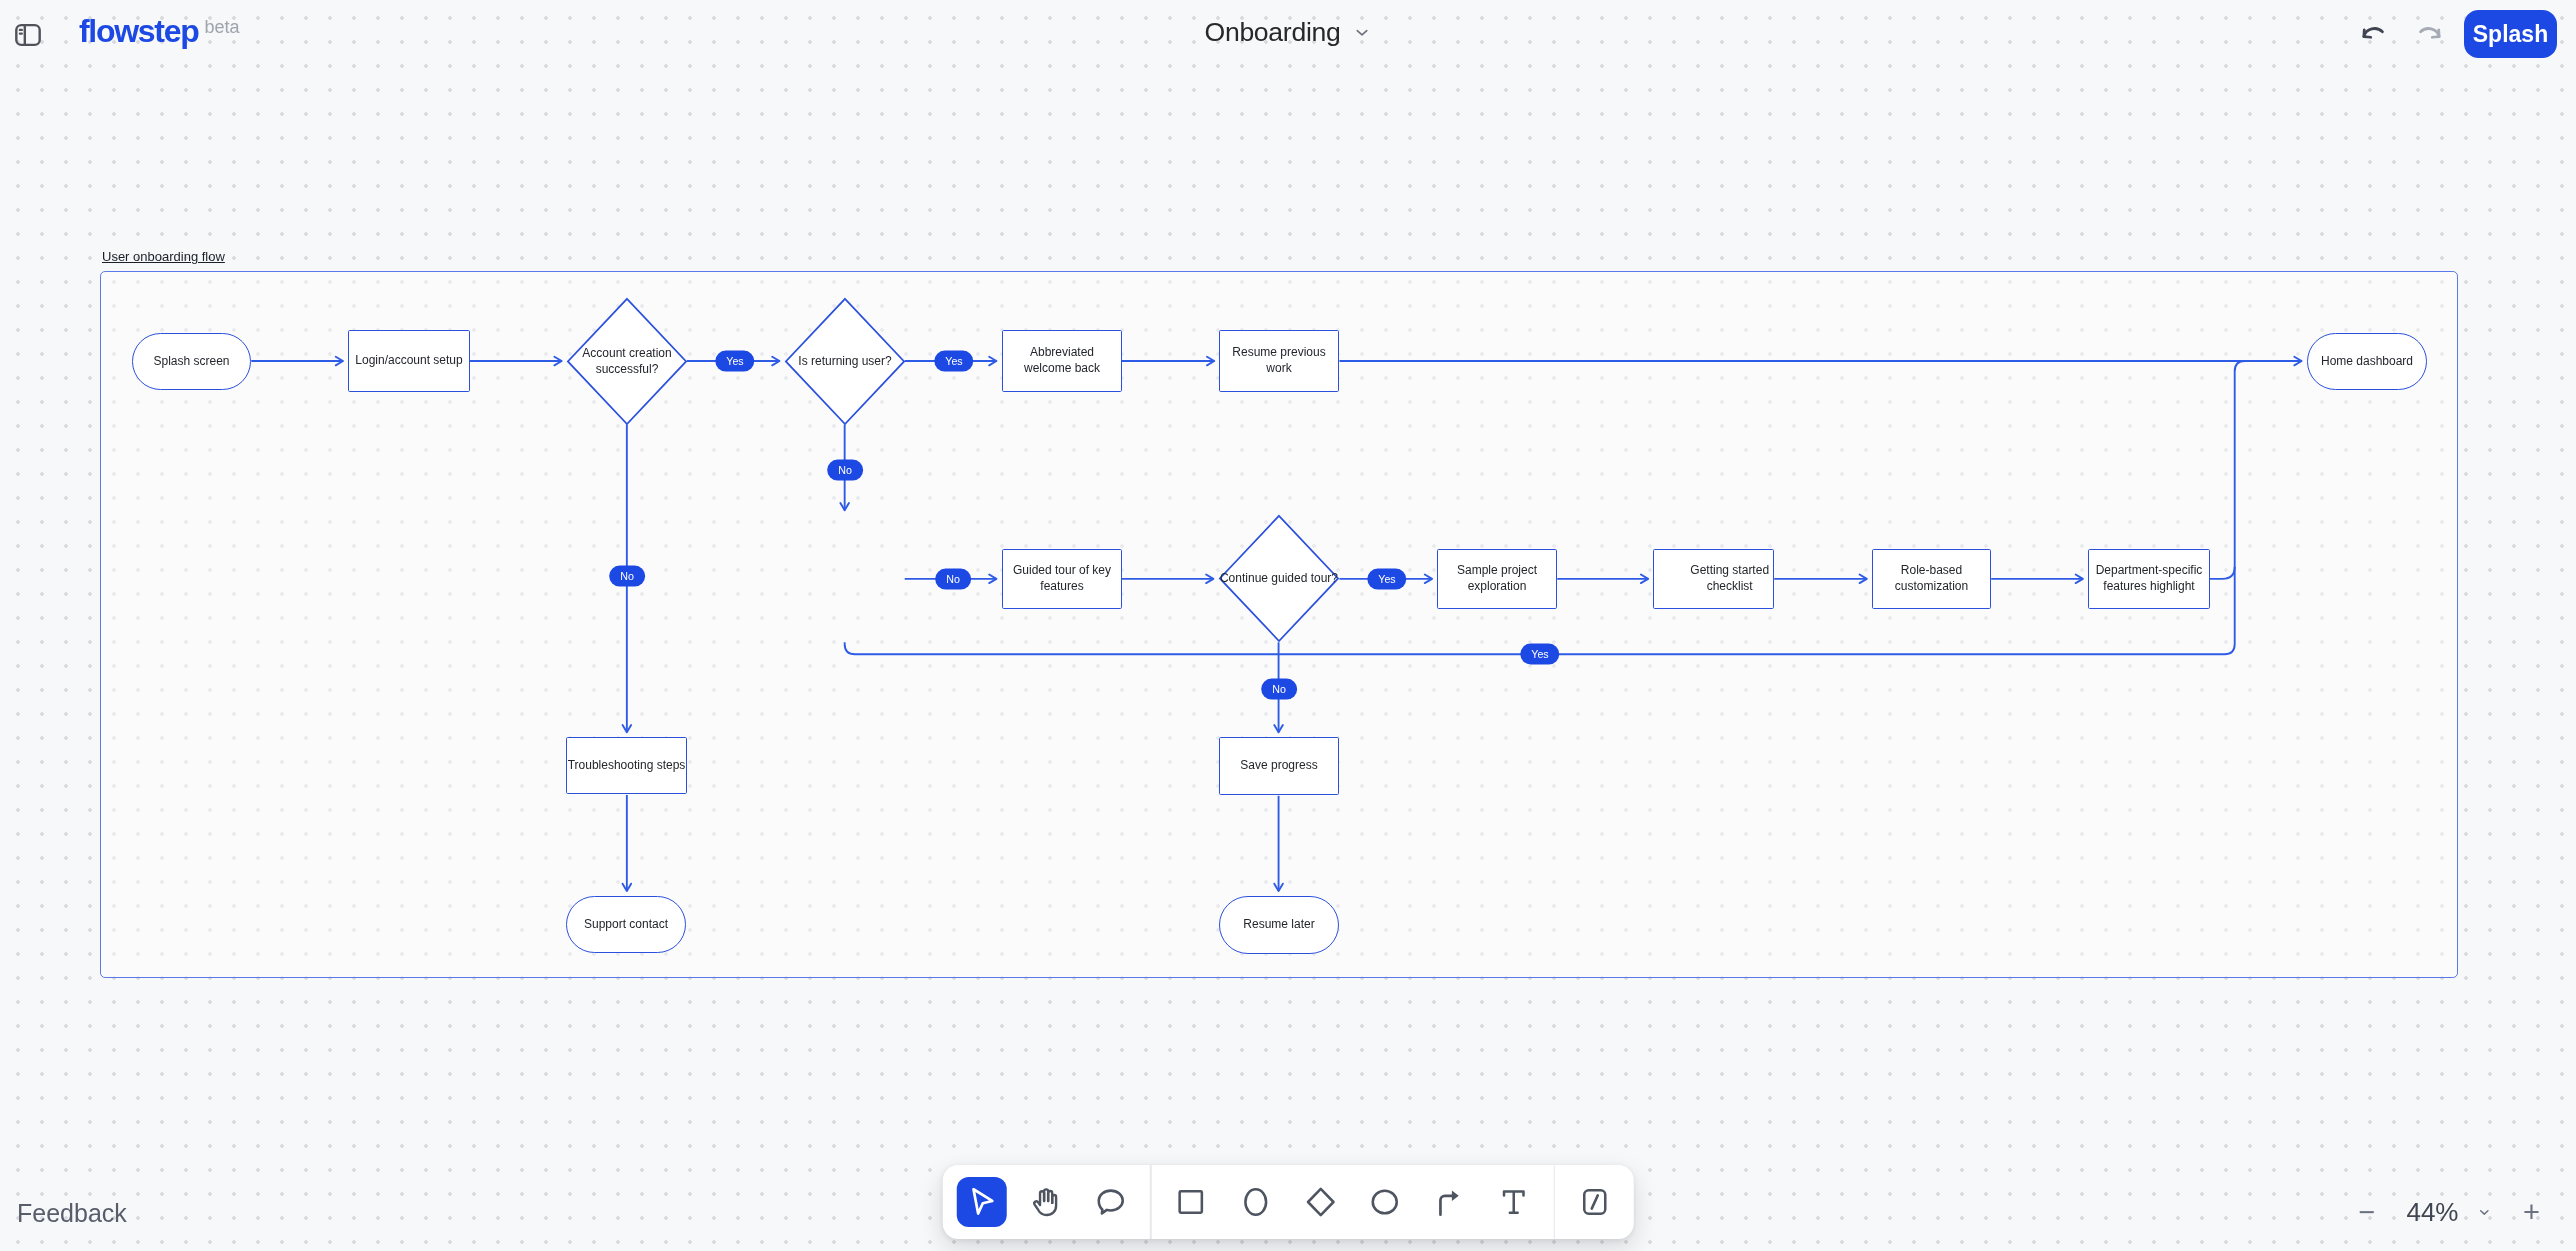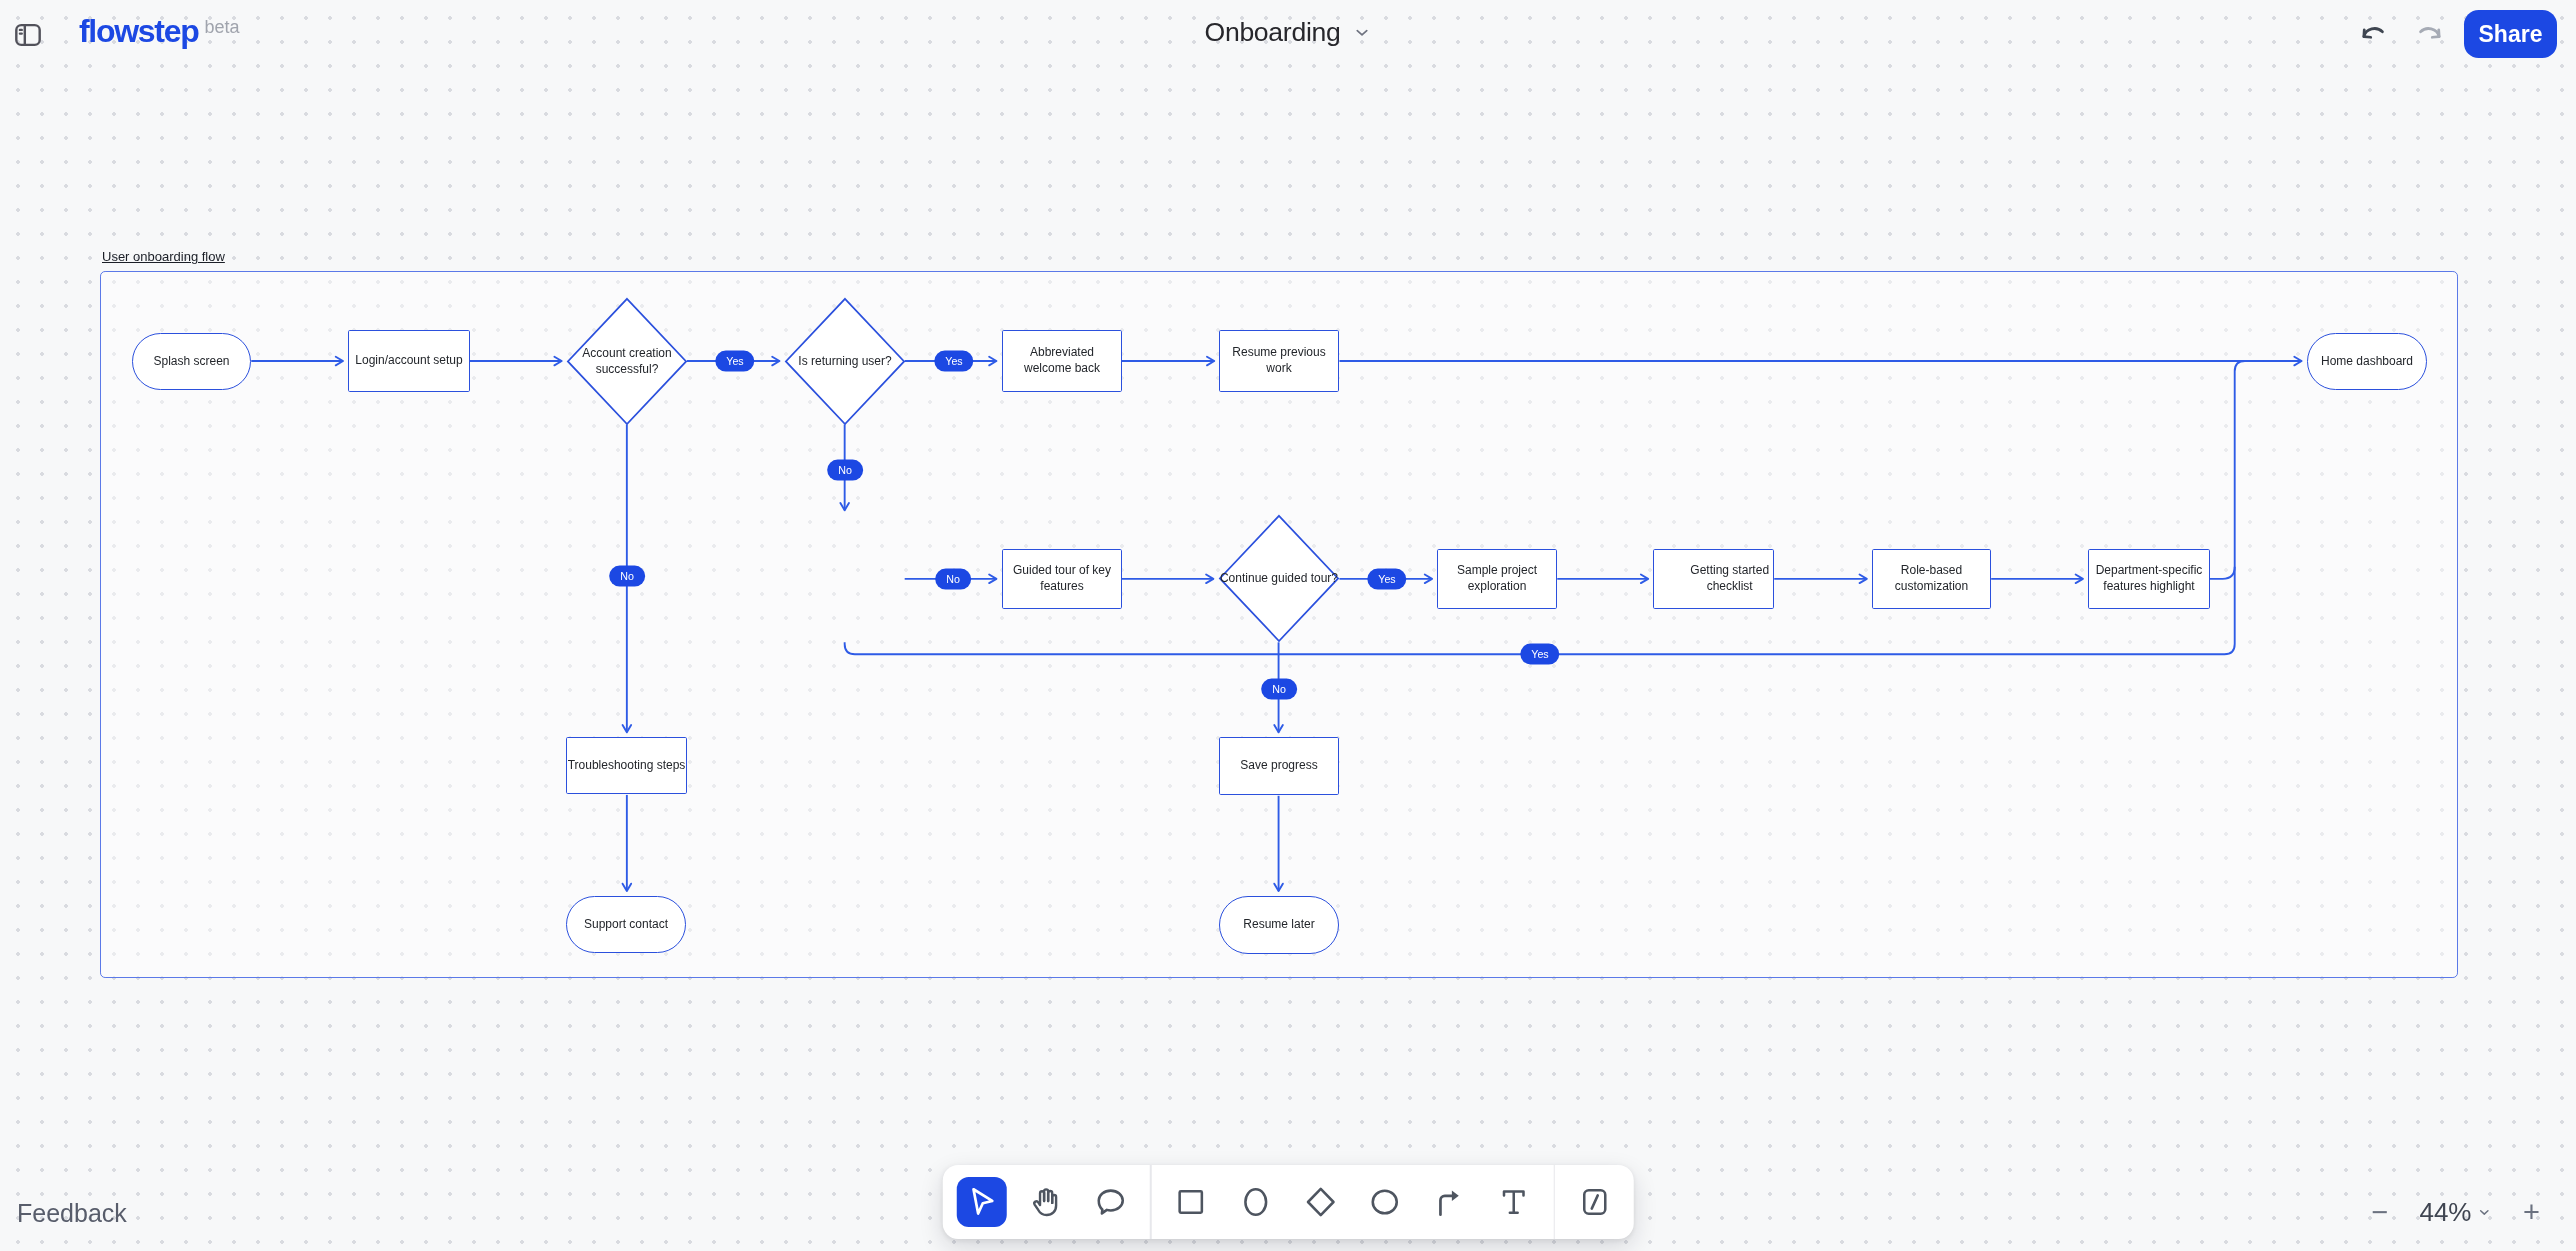--- a/index.html
+++ b/index.html
@@ -71,21 +71,21 @@
     width:50px;height:50px;border-radius:12px;display:flex;align-items:center;justify-content:center;
     color:#4e5560;cursor:pointer;background:transparent;border:none;
   }
   .tool.active{background:var(--accent);color:#fff;}
   .tool svg{width:36px;height:36px;}
   .tb-divider{width:1.3px;align-self:stretch;background:#e7e8ec;}
   
   #feedback{position:absolute;left:17px;top:1199px;font-size:25px;color:#585d6b;cursor:pointer;}
   #zoom-ctl{position:absolute;right:36px;top:1197px;display:flex;align-items:center;gap:31px;color:#3f4551;}
   #zoom-ctl .zo,#zoom-ctl .zi{font-size:29px;color:#6b7280;cursor:pointer;line-height:1;}
-  #zoom-level{display:flex;align-items:center;gap:6px;font-size:26px;cursor:pointer;color:#3f4551;}
+  #zoom-level{display:flex;align-items:center;gap:19px;font-size:26px;cursor:pointer;color:#3f4551;}
 </style>
 </head>
 <body>
 
 <div id="canvas">
 
   <div id="frame-label">User onboarding flow</div>
   <div id="frame"></div>
 
   <svg id="edges" viewBox="0 0 3004 1460">
@@ -217,21 +217,21 @@
       </svg>
     </div>
     <div class="ur-btn">
       <svg width="33" height="33" viewBox="0 0 24 24" fill="none" stroke="#a6abb5" stroke-width="2" stroke-linecap="round" stroke-linejoin="round">
         <path d="M19 13.5 C17.5 7.5 9.8 5.8 5.5 10"></path>
         <polyline points="18.7,8.6 19,13.5 14,14"></polyline>
       </svg>
     </div>
   </div>
 
-  <button id="share-btn">Share</button>
+  <button id="share-btn">Splash</button>
 
   <div id="toolbar">
     <button class="tool active">
       <svg viewBox="0 0 24 24" fill="none" stroke="currentColor" stroke-width="1.8" stroke-linejoin="round">
         <path d="M6.5 3.5 L19 11.3 L12.7 12.8 L9.6 19.7 Z"></path>
       </svg>
     </button>
     <button class="tool">
       <svg viewBox="0 0 24 24" fill="none" stroke="currentColor" stroke-width="1.6" stroke-linecap="round" stroke-linejoin="round">
         <path d="M8.2 13.4 V6.2 a1.35 1.35 0 0 1 2.7 0 V11.3"></path>

